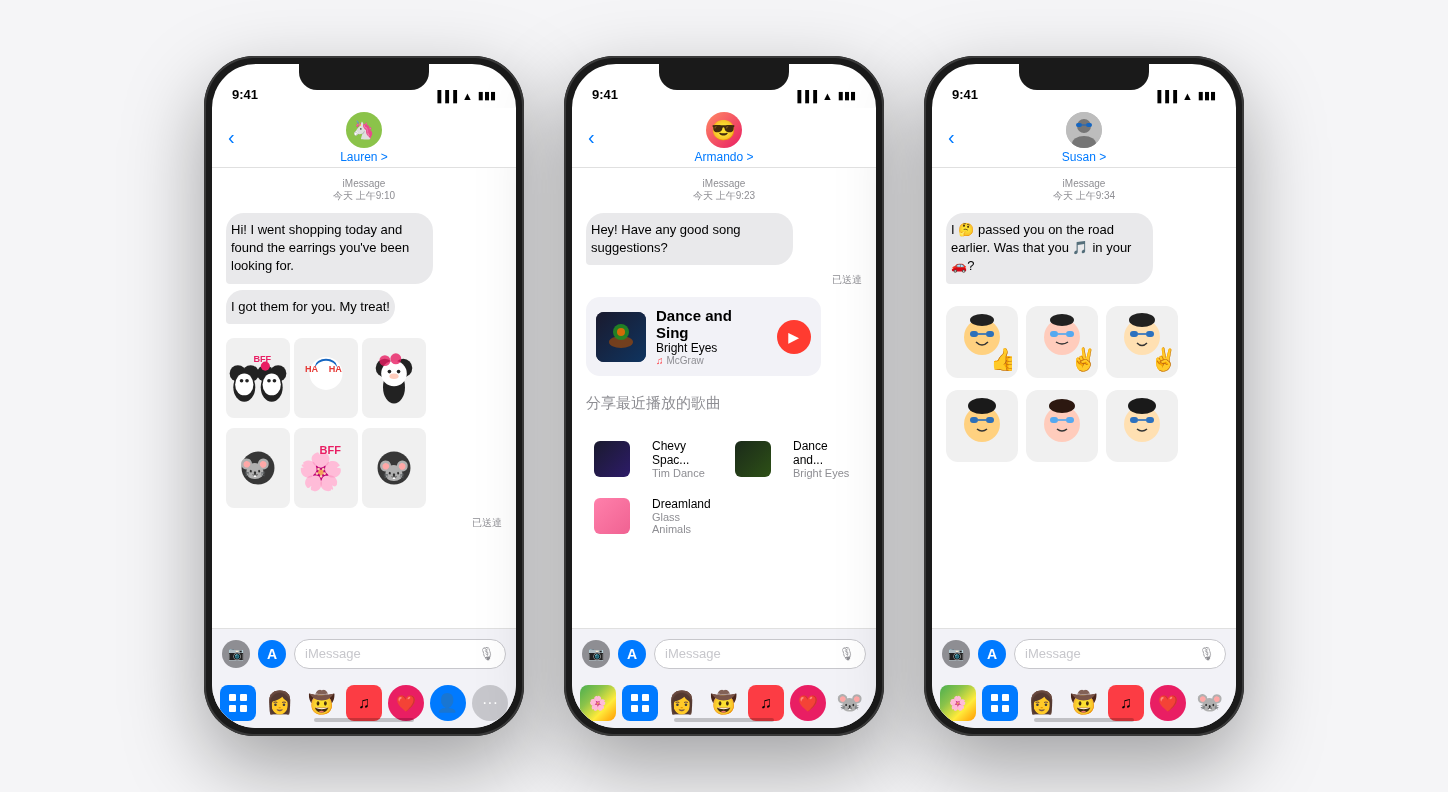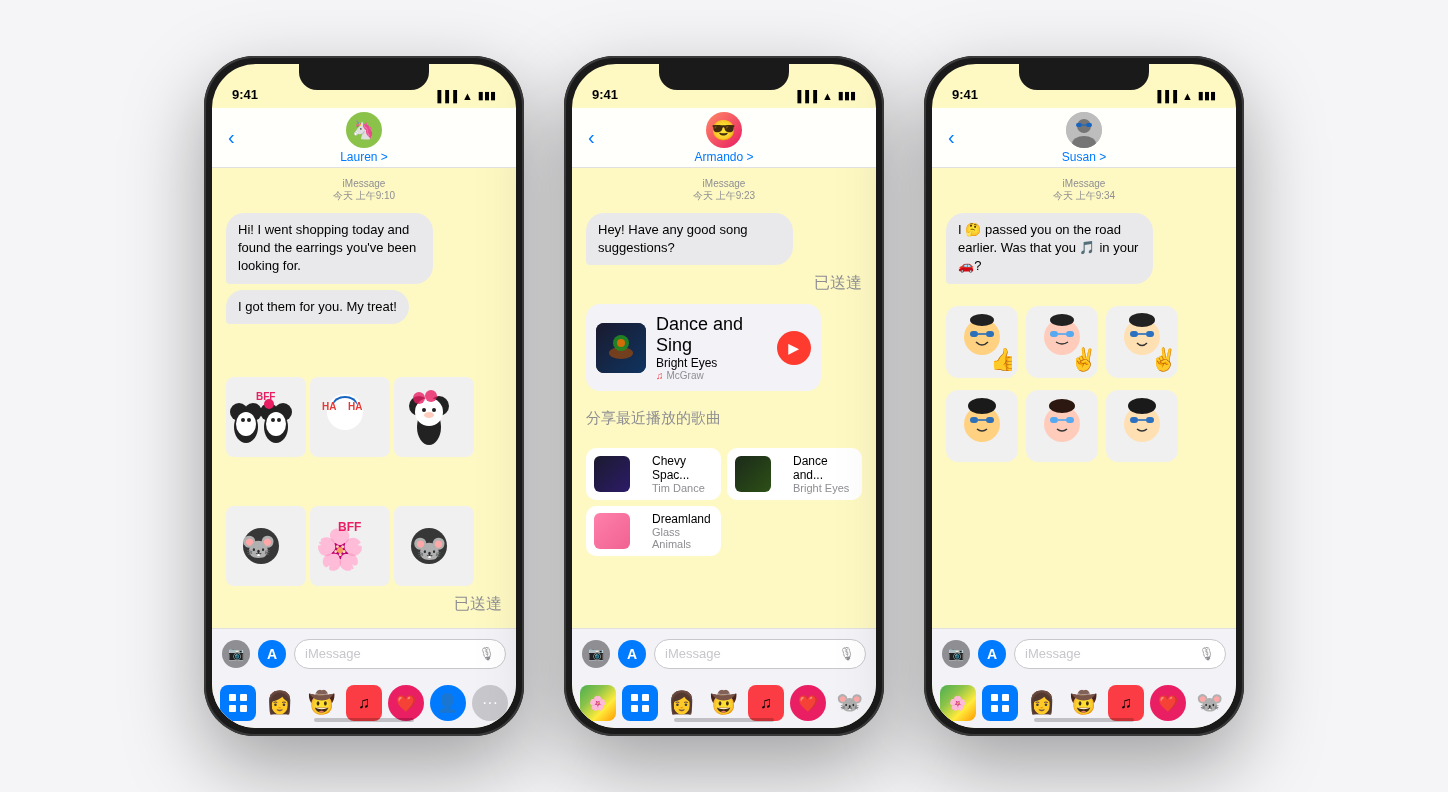--- a/index.html
+++ b/index.html
@@ -36,21 +36,21 @@
       margin: 0 20px;
       overflow: hidden;
     }
 
     .phone-inner {
       position: absolute;
       top: 8px;
       left: 8px;
       right: 8px;
       bottom: 8px;
-      background: #fef9c3;
+      background: #ffffff;
       border-radius: 44px;
       overflow: hidden;
     }
 
     
     .notch {
       position: absolute;
       top: 0;
       left: 50%;
       transform: translateX(-50%);
@@ -160,64 +160,63 @@
     .imessage-label {
       text-align: center;
       font-size: 10px;
       color: #8e8e93;
       margin-bottom: 4px;
     }
 
     .bubble-received {
       background: #e9e9eb;
       border-radius: 18px 18px 18px 4px;
-      padding: 8px 12px;
+      padding: 8px 5px;
       max-width: 75%;
       font-size: 13px;
       color: #000;
       line-height: 1.4;
       align-self: flex-start;
     }
 
     .bubble-sent {
       background: #007AFF;
       border-radius: 18px 18px 4px 18px;
       padding: 8px 12px;
       max-width: 75%;
       font-size: 13px;
       color: #fff;
       line-height: 1.4;
       align-self: flex-end;
     }
 
     .delivered-label {
       text-align: right;
-      font-size: 16px;
+      font-size: 10px;
       color: #8e8e93;
       margin-top: 2px;
     }
 
     
     .sticker-area {
       display: flex;
       gap: 4px;
       margin-top: 8px;
       flex-wrap: wrap;
     }
 
     .sticker-placeholder {
-      width: 80px;
+      width: 64px;
       height: 80px;
       background: #f0f0f0;
       border-radius: 8px;
       display: flex;
       align-items: center;
-      justify-content: flex-start;
+      justify-content: flex-end;
       font-size: 32px;
-      margin-top: 39px;
     }
 
     
     .music-card {
       background: #f2f2f7;
       border-radius: 14px;
       padding: 10px;
       display: flex;
       align-items: center;
       gap: 10px;
@@ -236,22 +235,22 @@
       justify-content: center;
       font-size: 20px;
       flex-shrink: 0;
     }
 
     .music-info {
       flex: 1;
     }
 
     .music-title {
-      font-size: 18px;
-      font-weight: 400;
+      font-size: 15px;
+      font-weight: 700;
       color: #000;
     }
 
     .music-artist {
       font-size: 12px;
       color: #000;
     }
 
     .music-service {
       font-size: 10px;

